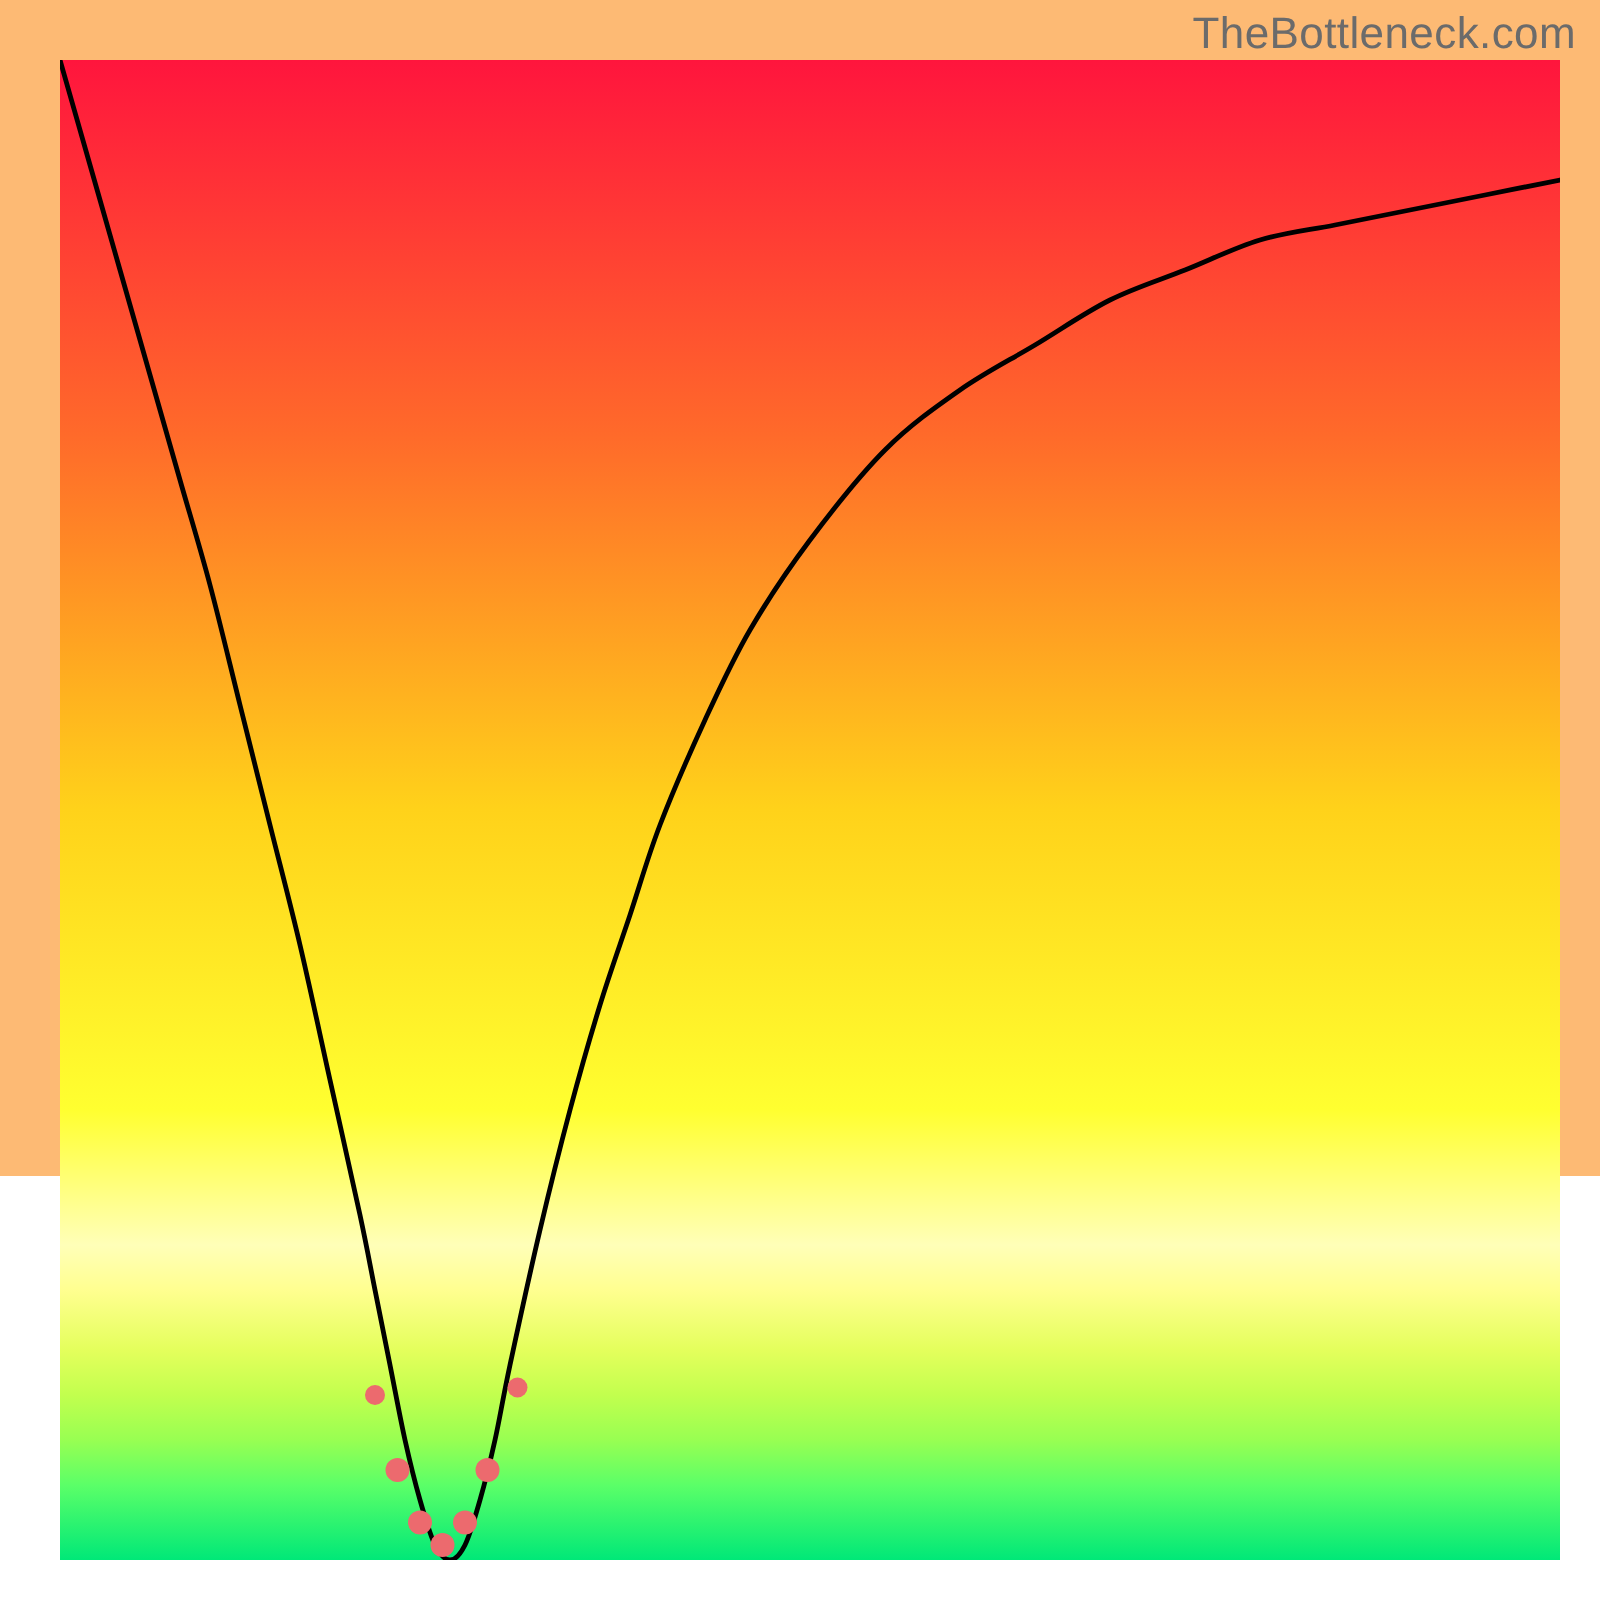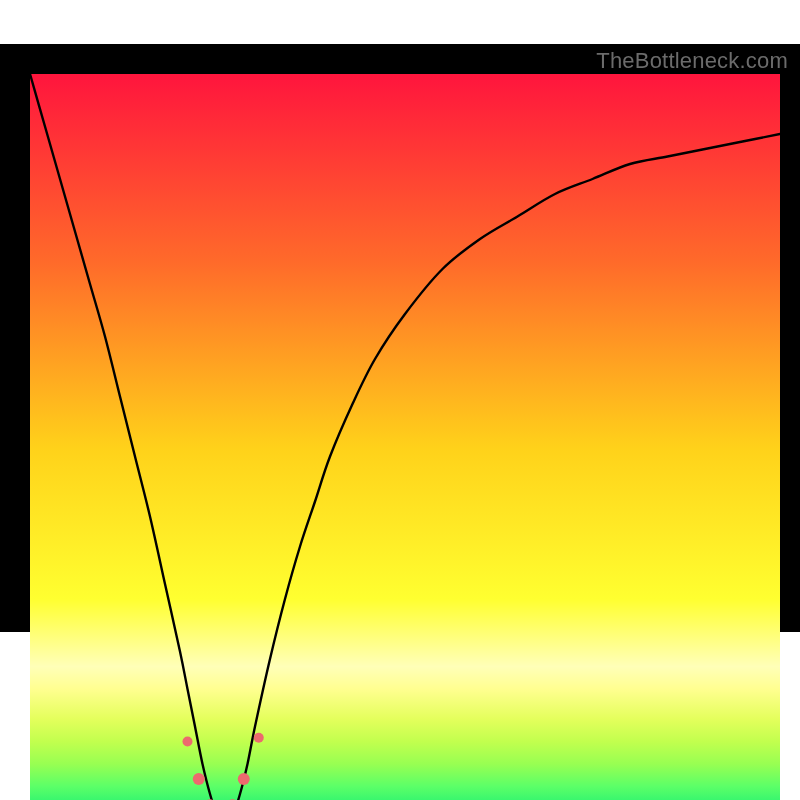--- a/index.html
+++ b/index.html
@@ -8,22 +8,21 @@
     width: 800px;
     height: 800px;
     overflow: hidden;
     background: #fff;
     font-family: Arial, Helvetica, sans-serif;
   }
   .container {
     position: relative;
     width: 800px;
     height: 588px;
-    background: #000000;
-    margin-top: 44px;
+    background: #fdba74;
   }
   .plot-area {
     position: absolute;
     left: 30px;
     top: 30px;
     width: 750px;
     height: 750px;
     background: linear-gradient(
       to bottom,
       #ff153d 0%,

